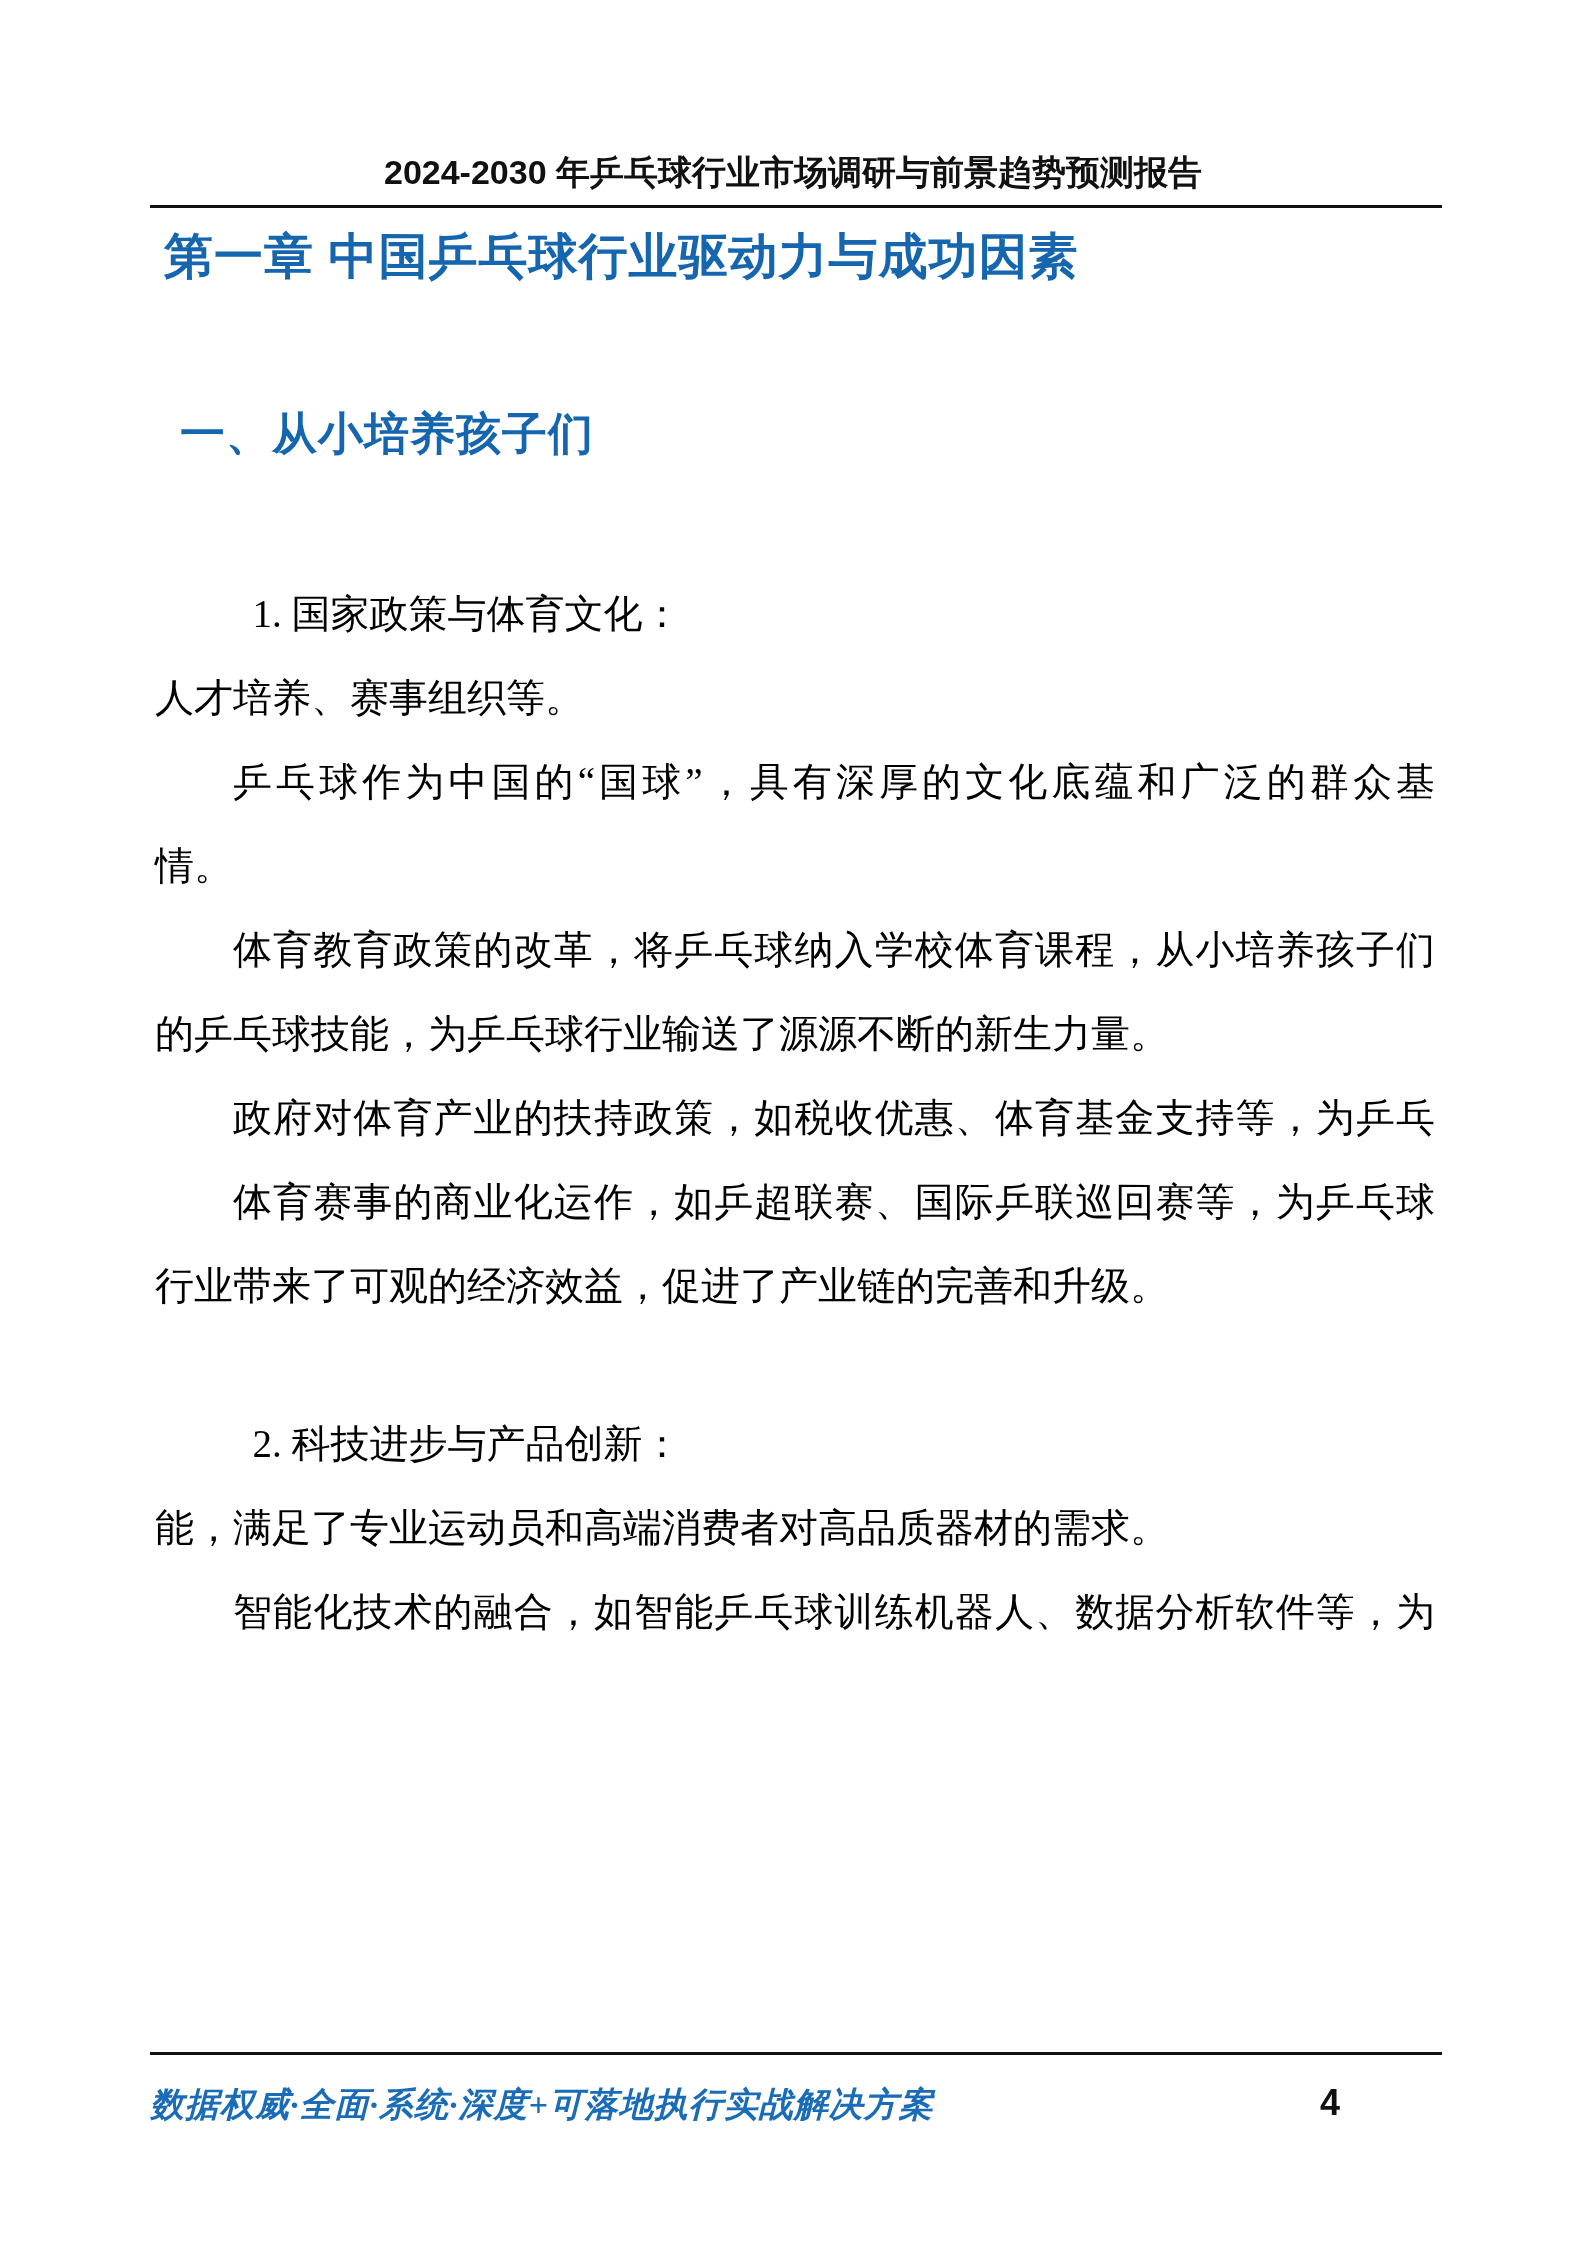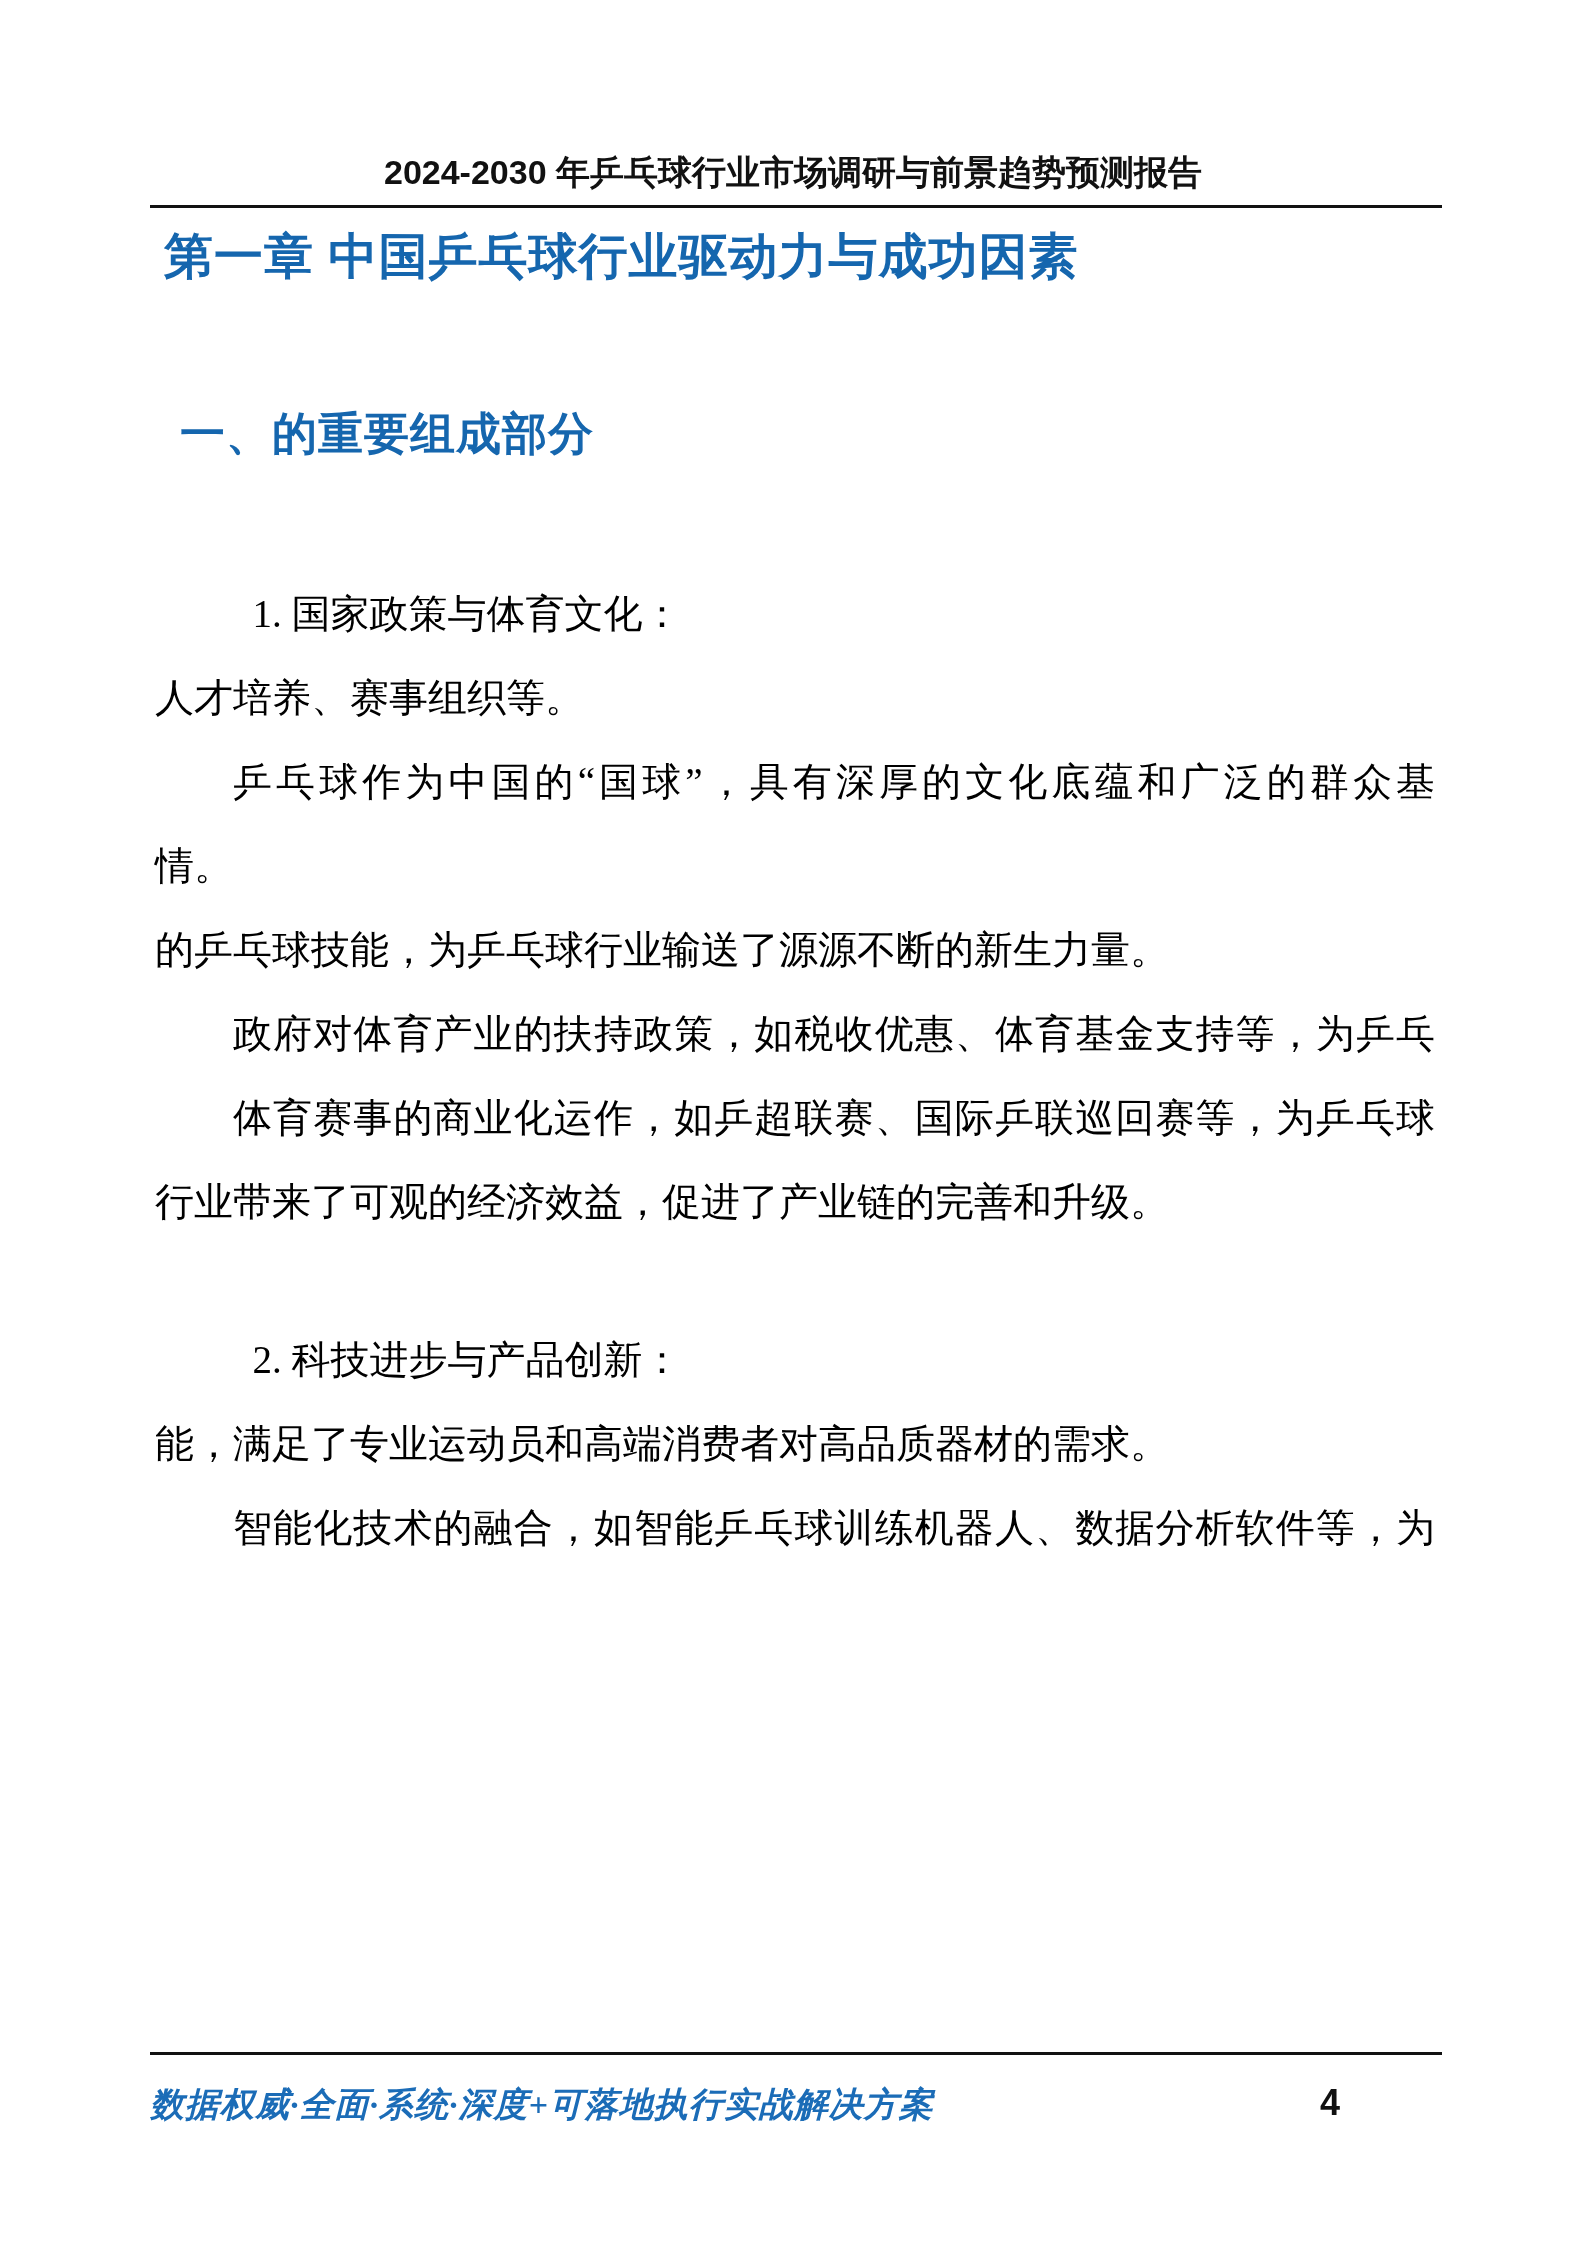--- a/index.html
+++ b/index.html
@@ -113,27 +113,28 @@
 <body>
 
 <div class="page">
 
   <div class="header-title">2024-2030 年乒乓球行业市场调研与前景趋势预测报告</div>
 
   <div class="header-rule"></div>
 
   <div class="chapter-title">第一章 中国乒乓球行业驱动力与成功因素</div>
 
-  <div class="section-title">一、的重要组成部分</div>
+  <div class="section-title">一、从小培养孩子们</div>
 
   <div class="body-text">
       <div class="body-line" style="padding-left: 2.5em;">1. 国家政策与体育文化：</div>
       <div class="body-line" style="padding-left: 0em;">人才培养、赛事组织等。</div>
       <div class="body-line just" style="padding-left: 2em;">乒乓球作为中国的“国球”，具有深厚的文化底蕴和广泛的群众基</div>
       <div class="body-line" style="padding-left: 0em;">情。</div>
+      <div class="body-line just" style="padding-left: 2em;">体育教育政策的改革，将乒乓球纳入学校体育课程，从小培养孩子们</div>
       <div class="body-line" style="padding-left: 0em;">的乒乓球技能，为乒乓球行业输送了源源不断的新生力量。</div>
       <div class="body-line just" style="padding-left: 2em;">政府对体育产业的扶持政策，如税收优惠、体育基金支持等，为乒乓</div>
       <div class="body-line just" style="padding-left: 2em;">体育赛事的商业化运作，如乒超联赛、国际乒联巡回赛等，为乒乓球</div>
       <div class="body-line" style="padding-left: 0em;">行业带来了可观的经济效益，促进了产业链的完善和升级。</div>
       <div class="body-gap"></div>
       <div class="body-line" style="padding-left: 2.5em;">2. 科技进步与产品创新：</div>
       <div class="body-line" style="padding-left: 0em;">能，满足了专业运动员和高端消费者对高品质器材的需求。</div>
       <div class="body-line just" style="padding-left: 2em;">智能化技术的融合，如智能乒乓球训练机器人、数据分析软件等，为</div>
     </div>
 

